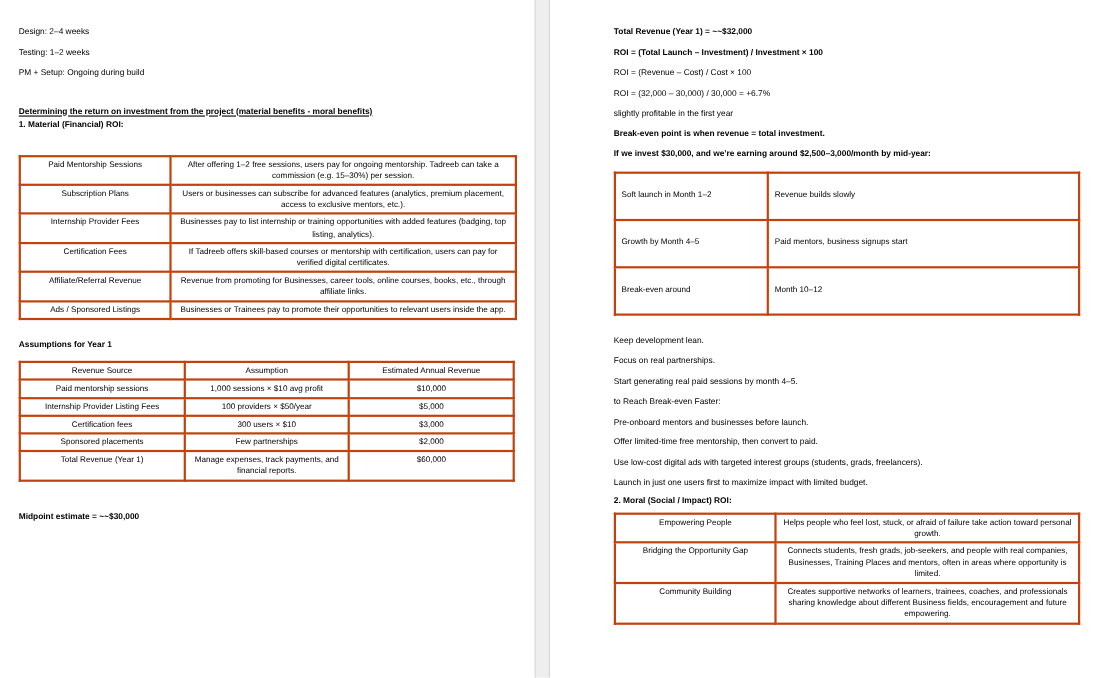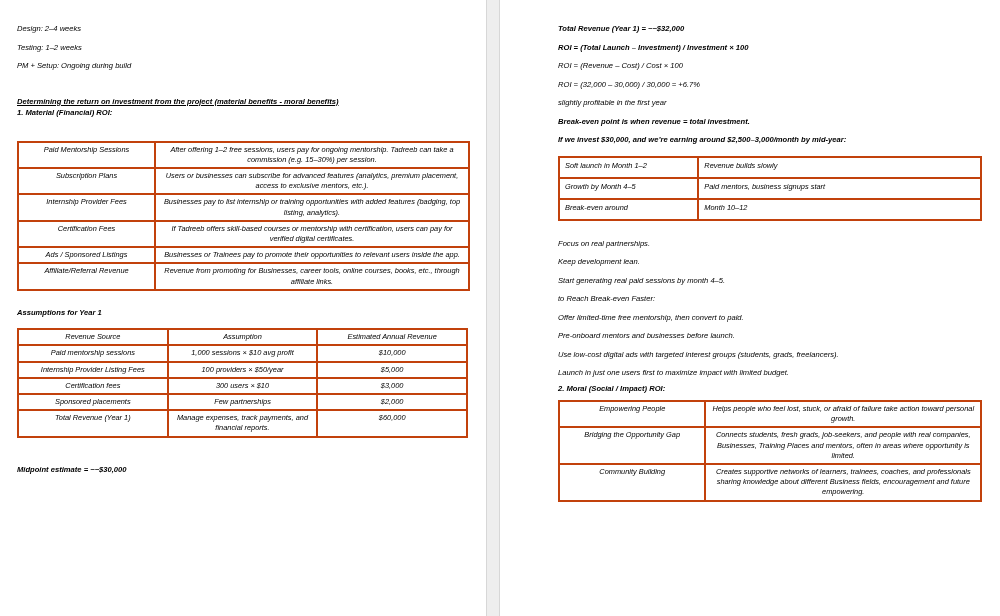--- a/index.html
+++ b/index.html
@@ -13,21 +13,20 @@
     overflow: hidden;
     font-family: "Liberation Sans", sans-serif;
     color: #000000;
     -webkit-font-smoothing: antialiased;
   }
   .doc-spread {
     position: relative;
     width: 803px;
     height: 616px;
     display: block;
-    font-style: italic;
   }
   .page {
     position: absolute;
     top: 0;
     height: 616px;
     background: #ffffff;
     box-sizing: border-box;
     overflow: hidden;
   }
   .page-left  { left: 0;   width: 486px; padding: 20px 18px 0 17px; }
@@ -67,21 +66,21 @@
     width: 100%;
     font-size: 7.4px;
     line-height: 10.2px;
   }
   table.doc-table td {
     border: 2px solid #c2410c;
     padding: 2px 3px;
     vertical-align: top;
     text-align: center;
   }
-  table.doc-table.left-align td { text-align: left; padding: 3px 5px; }
+  table.doc-table.left-align td { text-align: left; padding: 14px 5px; }
 
   
   .tbl-revenue col.c1 { width: 137px; }
   .tbl-revenue col.c2 { width: 314px; }
 
   .tbl-assume col.c1 { width: 137px; }
   .tbl-assume col.c2 { width: 137px; }
   .tbl-assume col.c3 { width: 137px; }
 
   .tbl-breakeven col.c1 { width: 136px; }
@@ -129,26 +128,26 @@
         </tr>
         <tr>
           <td>Internship Provider Fees</td>
           <td>Businesses pay to list internship or training opportunities with added features (badging, top listing, analytics).</td>
         </tr>
         <tr>
           <td>Certification Fees</td>
           <td>If Tadreeb offers skill-based courses or mentorship with certification, users can pay for verified digital certificates.</td>
         </tr>
         <tr>
+          <td>Affiliate/Referral Revenue</td>
+          <td>Revenue from promoting for Businesses, career tools, online courses, books, etc., through affiliate links.</td>
+        </tr>
+        <tr>
           <td>Ads / Sponsored Listings</td>
           <td>Businesses or Trainees pay to promote their opportunities to relevant users inside the app.</td>
-        </tr>
-        <tr>
-          <td>Affiliate/Referral Revenue</td>
-          <td>Revenue from promoting for Businesses, career tools, online courses, books, etc., through affiliate links.</td>
         </tr>
       </tbody>
     </table>
 
     <div class="spacer-16"></div>
 
     <p class="line tight bold">Assumptions for Year 1</p>
 
     <div class="spacer-10"></div>
 
@@ -229,26 +228,26 @@
         </tr>
         <tr>
           <td>Break-even around</td>
           <td>Month 10–12</td>
         </tr>
       </tbody>
     </table>
 
     <div class="spacer-14"></div>
 
+    <p class="line">Keep development lean.</p>
     <p class="line">Focus on real partnerships.</p>
-    <p class="line">Keep development lean.</p>
     <p class="line">Start generating real paid sessions by month 4–5.</p>
     <p class="line">to Reach Break-even Faster:</p>
+    <p class="line">Pre-onboard mentors and businesses before launch.</p>
     <p class="line">Offer limited-time free mentorship, then convert to paid.</p>
-    <p class="line">Pre-onboard mentors and businesses before launch.</p>
     <p class="line">Use low-cost digital ads with targeted interest groups (students, grads, freelancers).</p>
     <p class="line">Launch in just one users first to maximize impact with limited budget.</p>
 
     <p class="line tight bold">2. Moral (Social / Impact) ROI:</p>
 
     <div class="spacer-6"></div>
 
     <table class="doc-table tbl-moral">
       <colgroup>
           <col class="c1">

